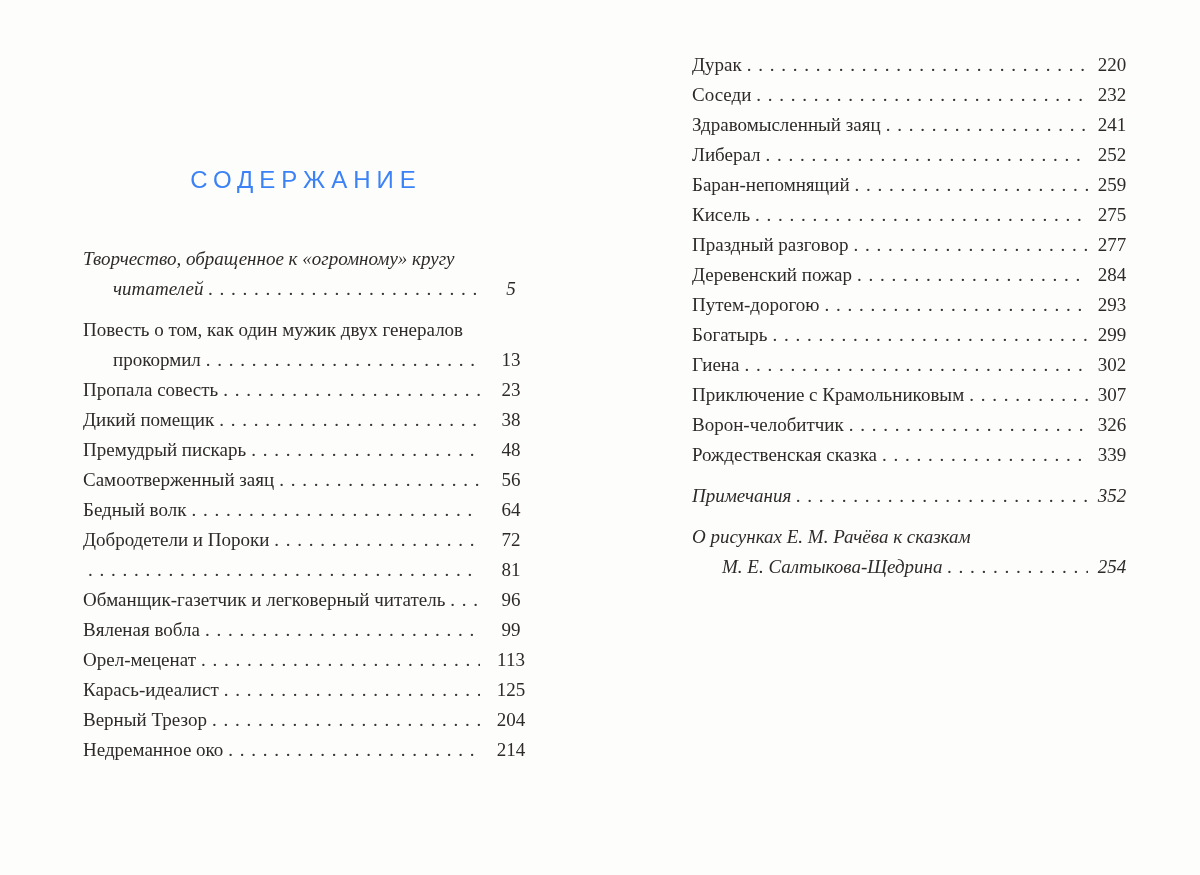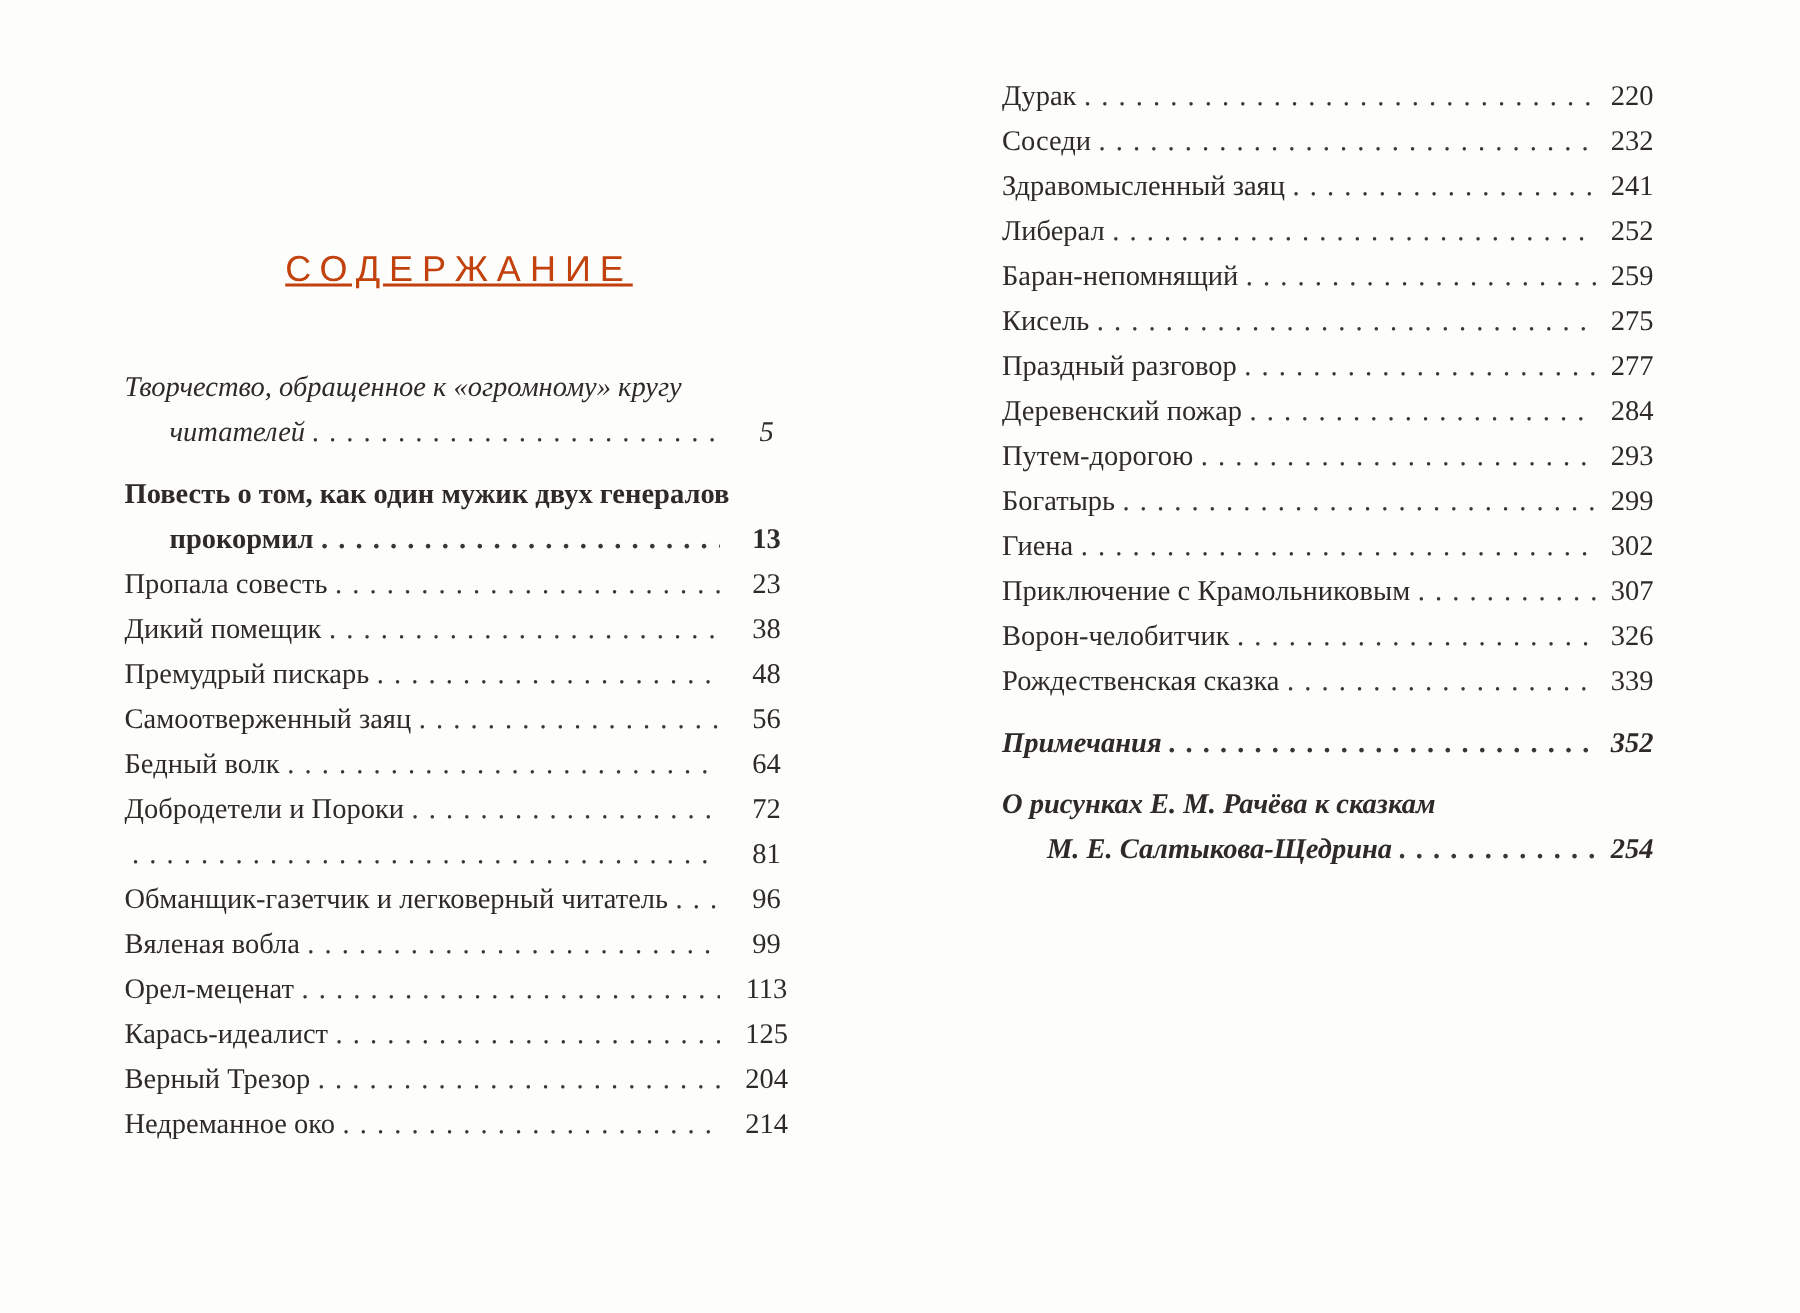--- a/index.html
+++ b/index.html
@@ -26,34 +26,33 @@
   }
   .column {
     position: absolute;
   }
   .column-left {
     left: 83px;
     top: 166px;
     width: 446px;
   }
   .column-right {
-    left: 668px;
+    left: 692px;
     top: 50px;
     width: 438px;
   }
   .entry {
     font-size: 19px;
     line-height: 30px;
   }
   .entry.italic {
     font-style: italic;
   }
   .entry.gap-before {
     margin-top: 11px;
-    font-weight: bold;
   }
   .entry-line {
     display: flex;
     align-items: baseline;
   }
   .entry-line.indent {
     padding-left: 30px;
   }
   .entry-text {
     flex: 0 1 auto;
@@ -78,21 +77,21 @@
     flex: 0 0 auto;
     min-width: 36px;
     text-align: center;
   }
 </style>
 </head>
 <body>
 
 <div class="page">
   <div class="column column-left">
-    <h1 class="toc-title" style="color: #c2410c; text-decoration: underline;">СОДЕРЖАНИЕ</h1>
+    <h1 class="toc-title" style="color: #3b82f6;">СОДЕРЖАНИЕ</h1>
     <div>
         <div class="entry italic">
           <div class="entry-line">
             <span class="entry-text">Творчество, обращенное к «огромному» кругу</span>
           </div>
           <div class="entry-line indent">
             <span class="entry-text">читателей</span>
             <span class="leader"></span>
             <span class="page-num">5</span>
           </div>

